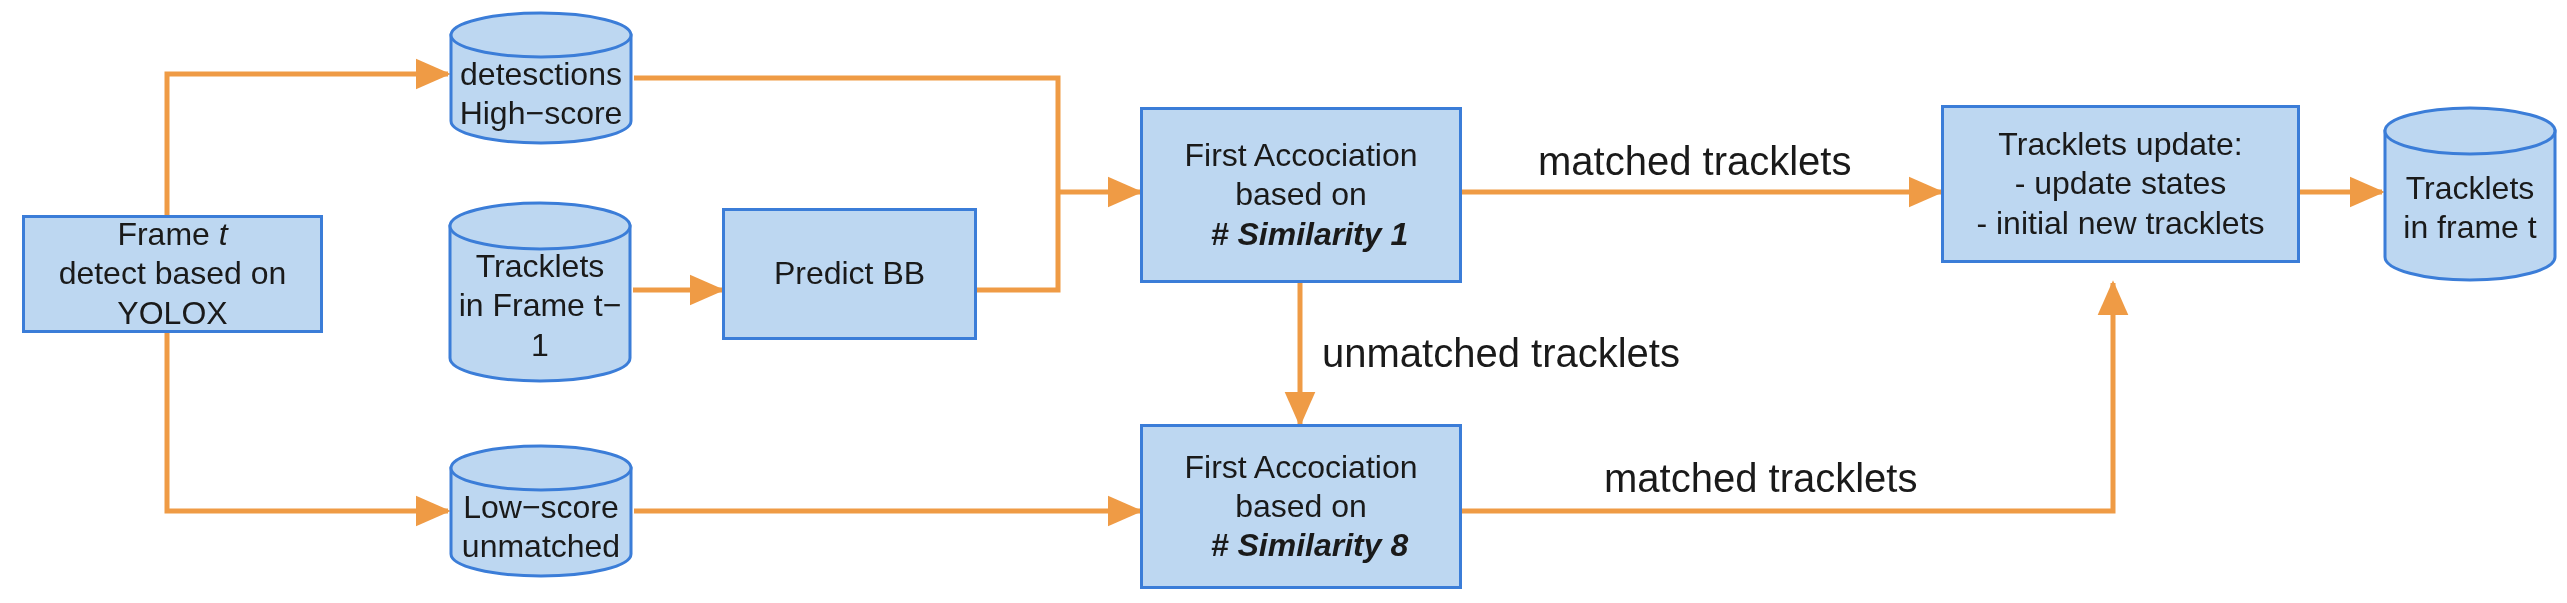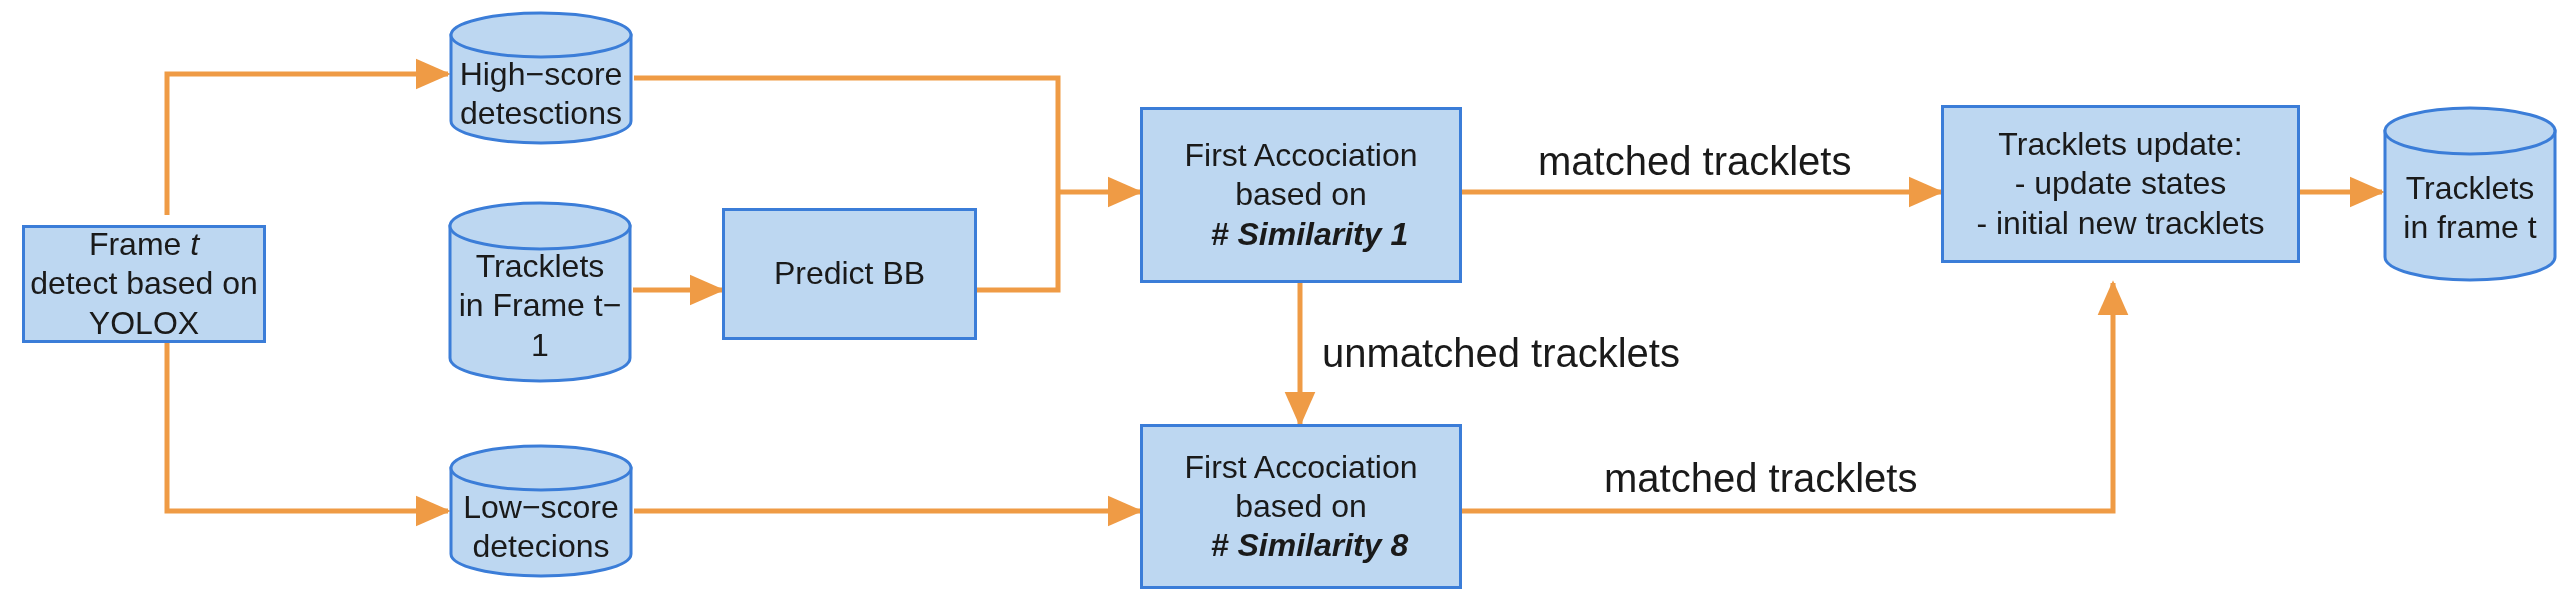--- a/index.html
+++ b/index.html
@@ -114,34 +114,34 @@
       <path d="M 1300 283 L 1300 424" marker-end="url(#arw)"></path>
 
       <path d="M 634 511 L 1140 511" marker-end="url(#arw)"></path>
 
       <path d="M 1462 511 L 2113 511 L 2113 283" marker-end="url(#arw)"></path>
 
       <path d="M 2300 192 L 2382 192" marker-end="url(#arw)"></path>
     </g>
   </svg>
 
-  <div class="node process" style="left:22px; top:225px; width:244px; height:118px;">
+  <div class="node process" style="left:22px; top:215px; width:301px; height:118px;">
     <span class="ln"><span>Frame </span><span class="it">t</span></span>
     <span class="ln">detect based on</span>
     <span class="ln">YOLOX</span>
   </div>
 
   <div class="cylinder" style="left:448px; top:10px; width:186px; height:136px;">
     <svg class="cyl-svg" viewBox="0 0 186 136" preserveAspectRatio="none">
       <path d="M 3 25 L 3 111 A 90 22 0 0 0 183 111 L 183 25 Z" fill="#bdd7f1" stroke="#3b7dd8" stroke-width="3"></path>
       <ellipse cx="93" cy="25" rx="90" ry="22" fill="#bdd7f1" stroke="#3b7dd8" stroke-width="3"></ellipse>
     </svg>
     <div class="cyl-label" style="top:44px; height:80px;">
+      <span class="ln">detesctions</span>
       <span class="ln">High−score</span>
-      <span class="ln">detesctions</span>
     </div>
   </div>
 
   <div class="cylinder" style="left:447px; top:200px; width:186px; height:185px;">
     <svg class="cyl-svg" viewBox="0 0 186 185" preserveAspectRatio="none">
       <path d="M 3 26 L 3 158 A 90 23 0 0 0 183 158 L 183 26 Z" fill="#bdd7f1" stroke="#3b7dd8" stroke-width="3"></path>
       <ellipse cx="93" cy="26" rx="90" ry="23" fill="#bdd7f1" stroke="#3b7dd8" stroke-width="3"></ellipse>
     </svg>
     <div class="cyl-label" style="top:66px; height:80px;">
       <span class="ln">Tracklets</span>
@@ -153,21 +153,21 @@
     <span class="ln">Predict BB</span>
   </div>
 
   <div class="cylinder" style="left:448px; top:443px; width:186px; height:136px;">
     <svg class="cyl-svg" viewBox="0 0 186 136" preserveAspectRatio="none">
       <path d="M 3 25 L 3 111 A 90 22 0 0 0 183 111 L 183 25 Z" fill="#bdd7f1" stroke="#3b7dd8" stroke-width="3"></path>
       <ellipse cx="93" cy="25" rx="90" ry="22" fill="#bdd7f1" stroke="#3b7dd8" stroke-width="3"></ellipse>
     </svg>
     <div class="cyl-label" style="top:44px; height:80px;">
       <span class="ln">Low−score</span>
-      <span class="ln">detecions</span>
+      <span class="ln">unmatched</span>
     </div>
   </div>
 
   <div class="node process" style="left:1140px; top:107px; width:322px; height:176px;">
     <span class="ln">First Accociation</span>
     <span class="ln">based on</span>
     <span class="ln bi"># Similarity 1</span>
   </div>
 
   <div class="node process" style="left:1140px; top:424px; width:322px; height:165px;">

